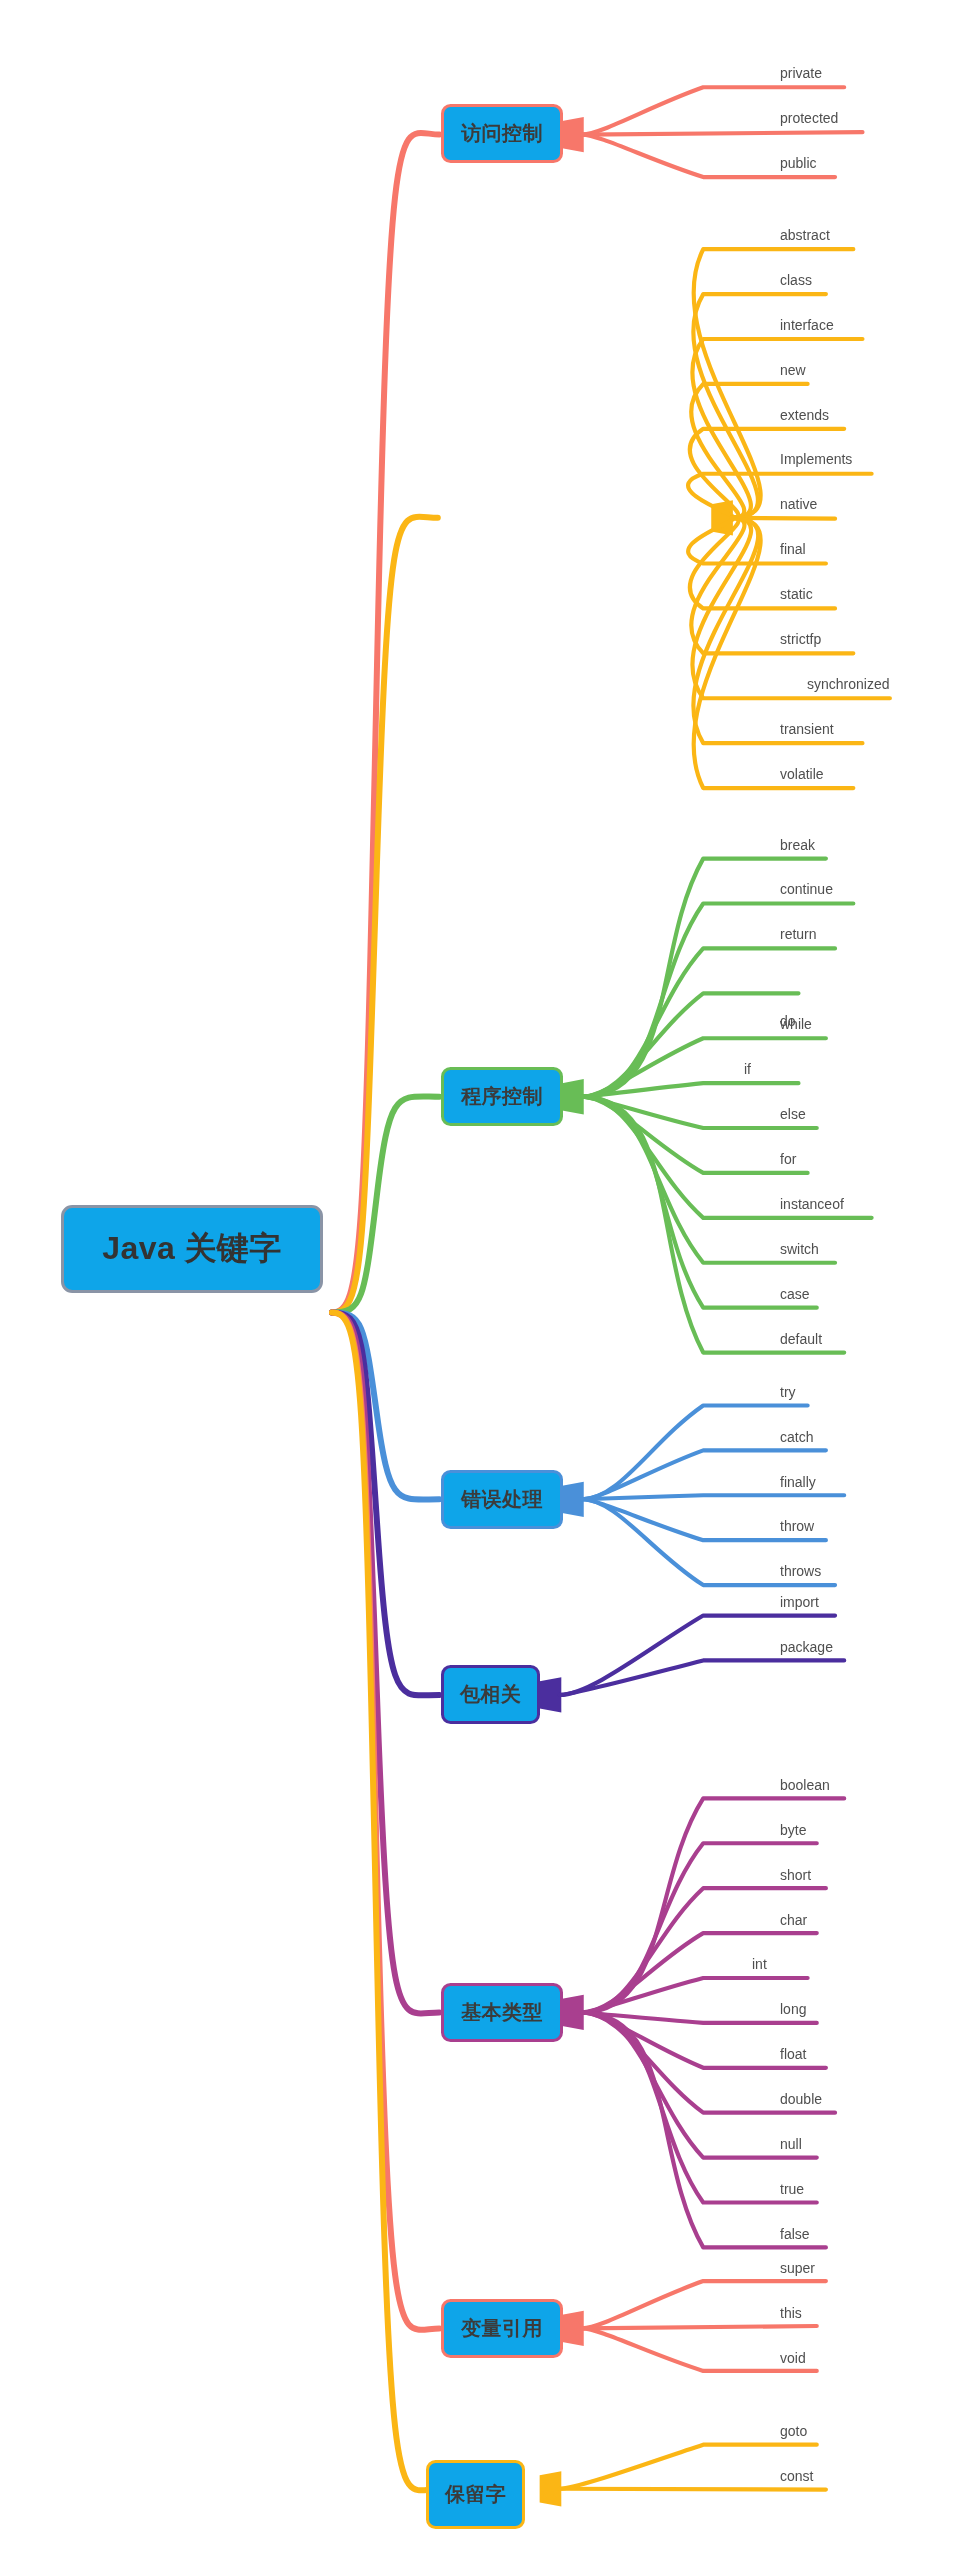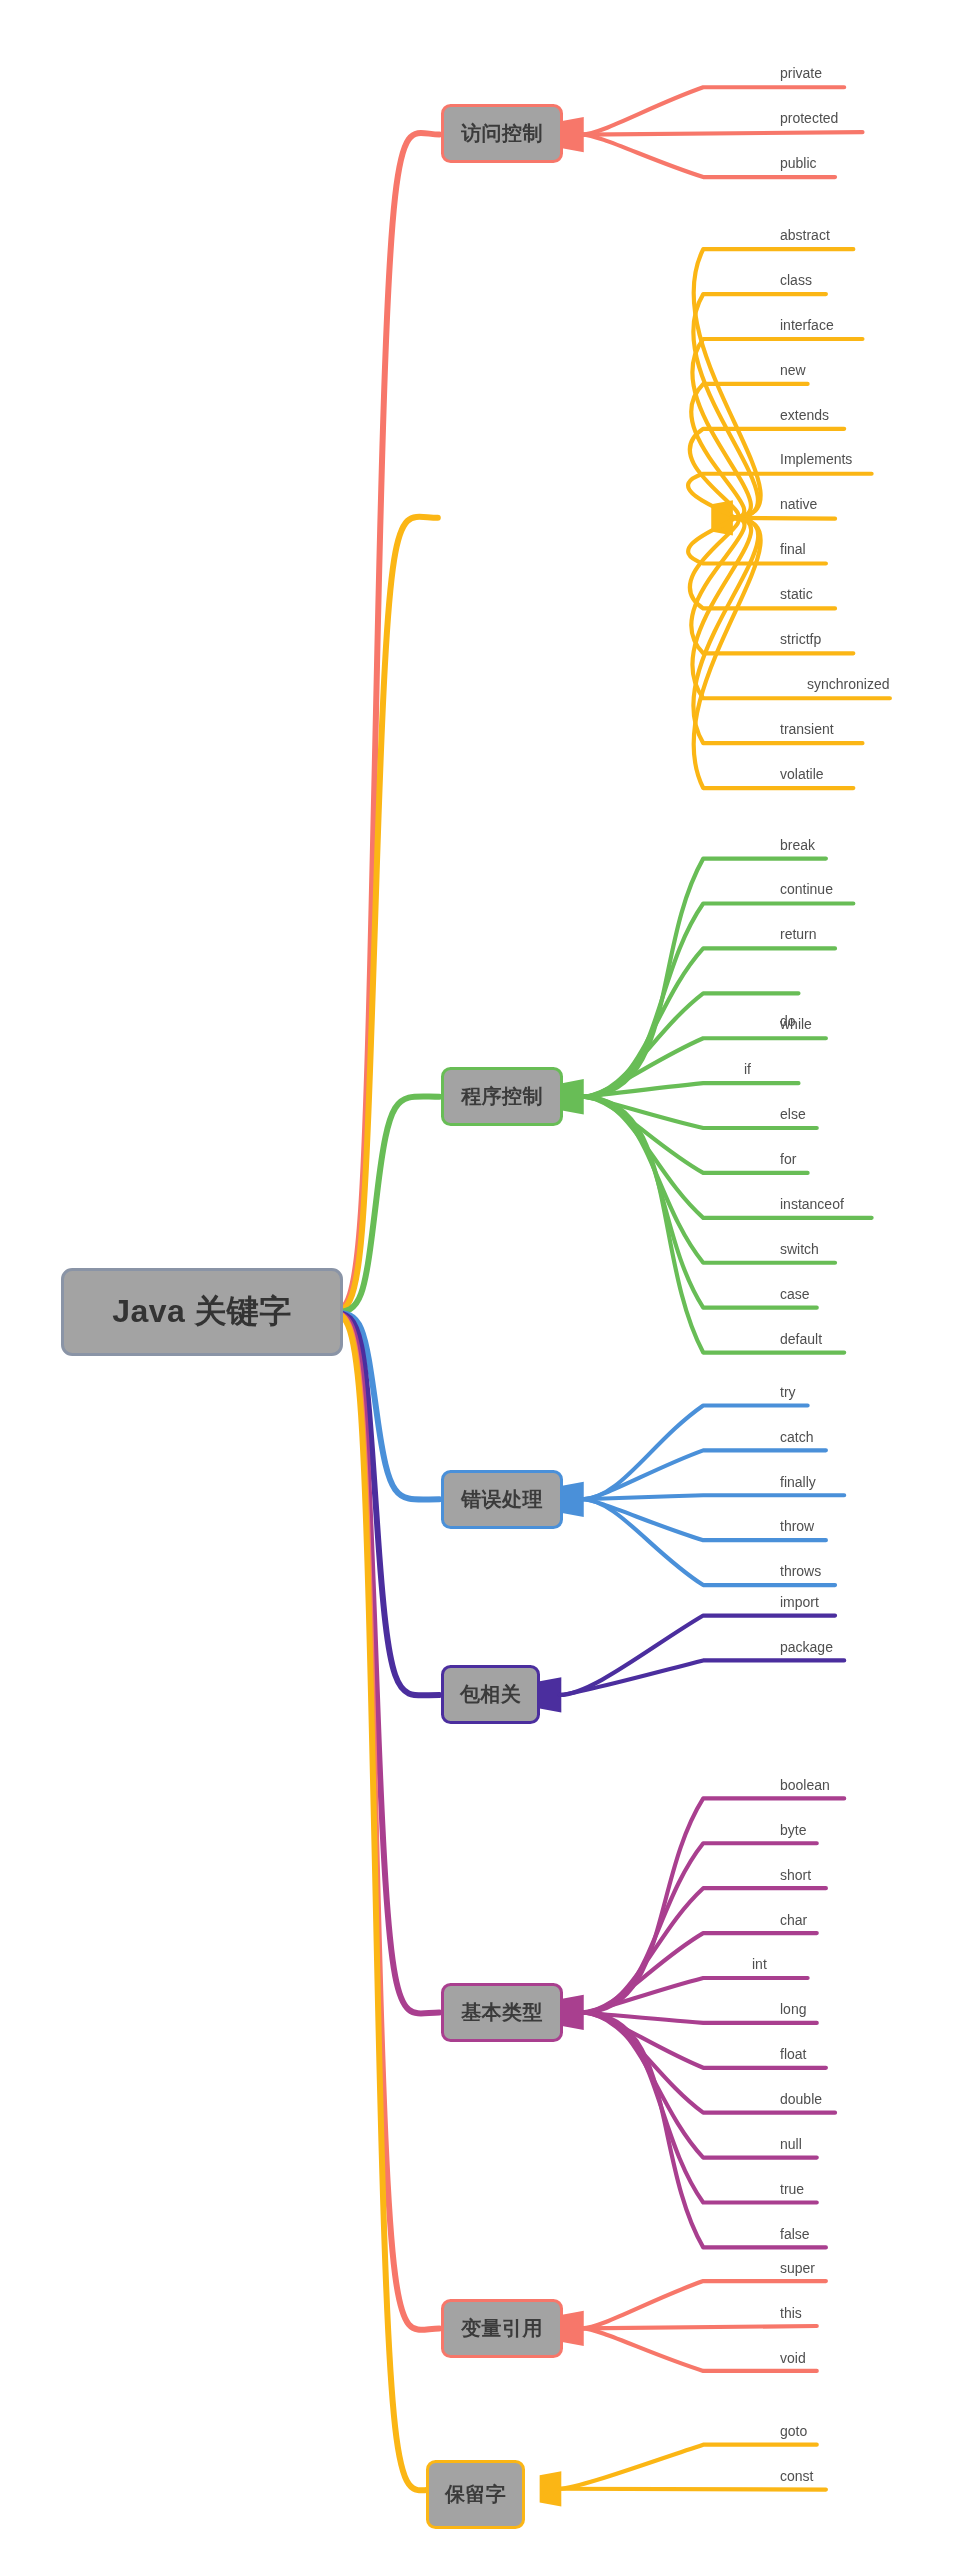--- a/index.html
+++ b/index.html
@@ -22,21 +22,21 @@
     position: absolute;
     left: 0;
     top: 0;
     width: 955px;
     height: 2576px;
     pointer-events: none;
   }
   .node {
     position: absolute;
     box-sizing: border-box;
-    background: #a3a3a3;
+    background: #0ea5e9;
     border-radius: 9.6px;
     display: flex;
     align-items: center;
     justify-content: center;
     font-weight: bold;
     color: #3b3b3b;
     white-space: nowrap;
     letter-spacing: 0.4px;
   }
   .root-node {
@@ -197,17 +197,17 @@
       <span>变量引用</span>
     </div>
     <div class="leaf" style="left: 780px; top: 2261px;">super</div>
     <div class="leaf" style="left: 780px; top: 2306px;">this</div>
     <div class="leaf" style="left: 780px; top: 2351px;">void</div>
     <div class="node branch-node" style="left: 426px; top: 2460px; width: 99px; height: 69px; border-color: rgb(251, 182, 21);">
       <span>保留字</span>
     </div>
     <div class="leaf" style="left: 780px; top: 2424px;">goto</div>
     <div class="leaf" style="left: 780px; top: 2469px;">const</div>
-    <div class="node root-node" style="left: 61px; top: 1268px; width: 282px; height: 88px; border-color: rgb(138, 148, 166);">
+    <div class="node root-node" style="left: 61px; top: 1205px; width: 262px; height: 88px; border-color: rgb(138, 148, 166);">
       <span>Java 关键字</span>
     </div>
   </div>
 
 
 </body></html>

